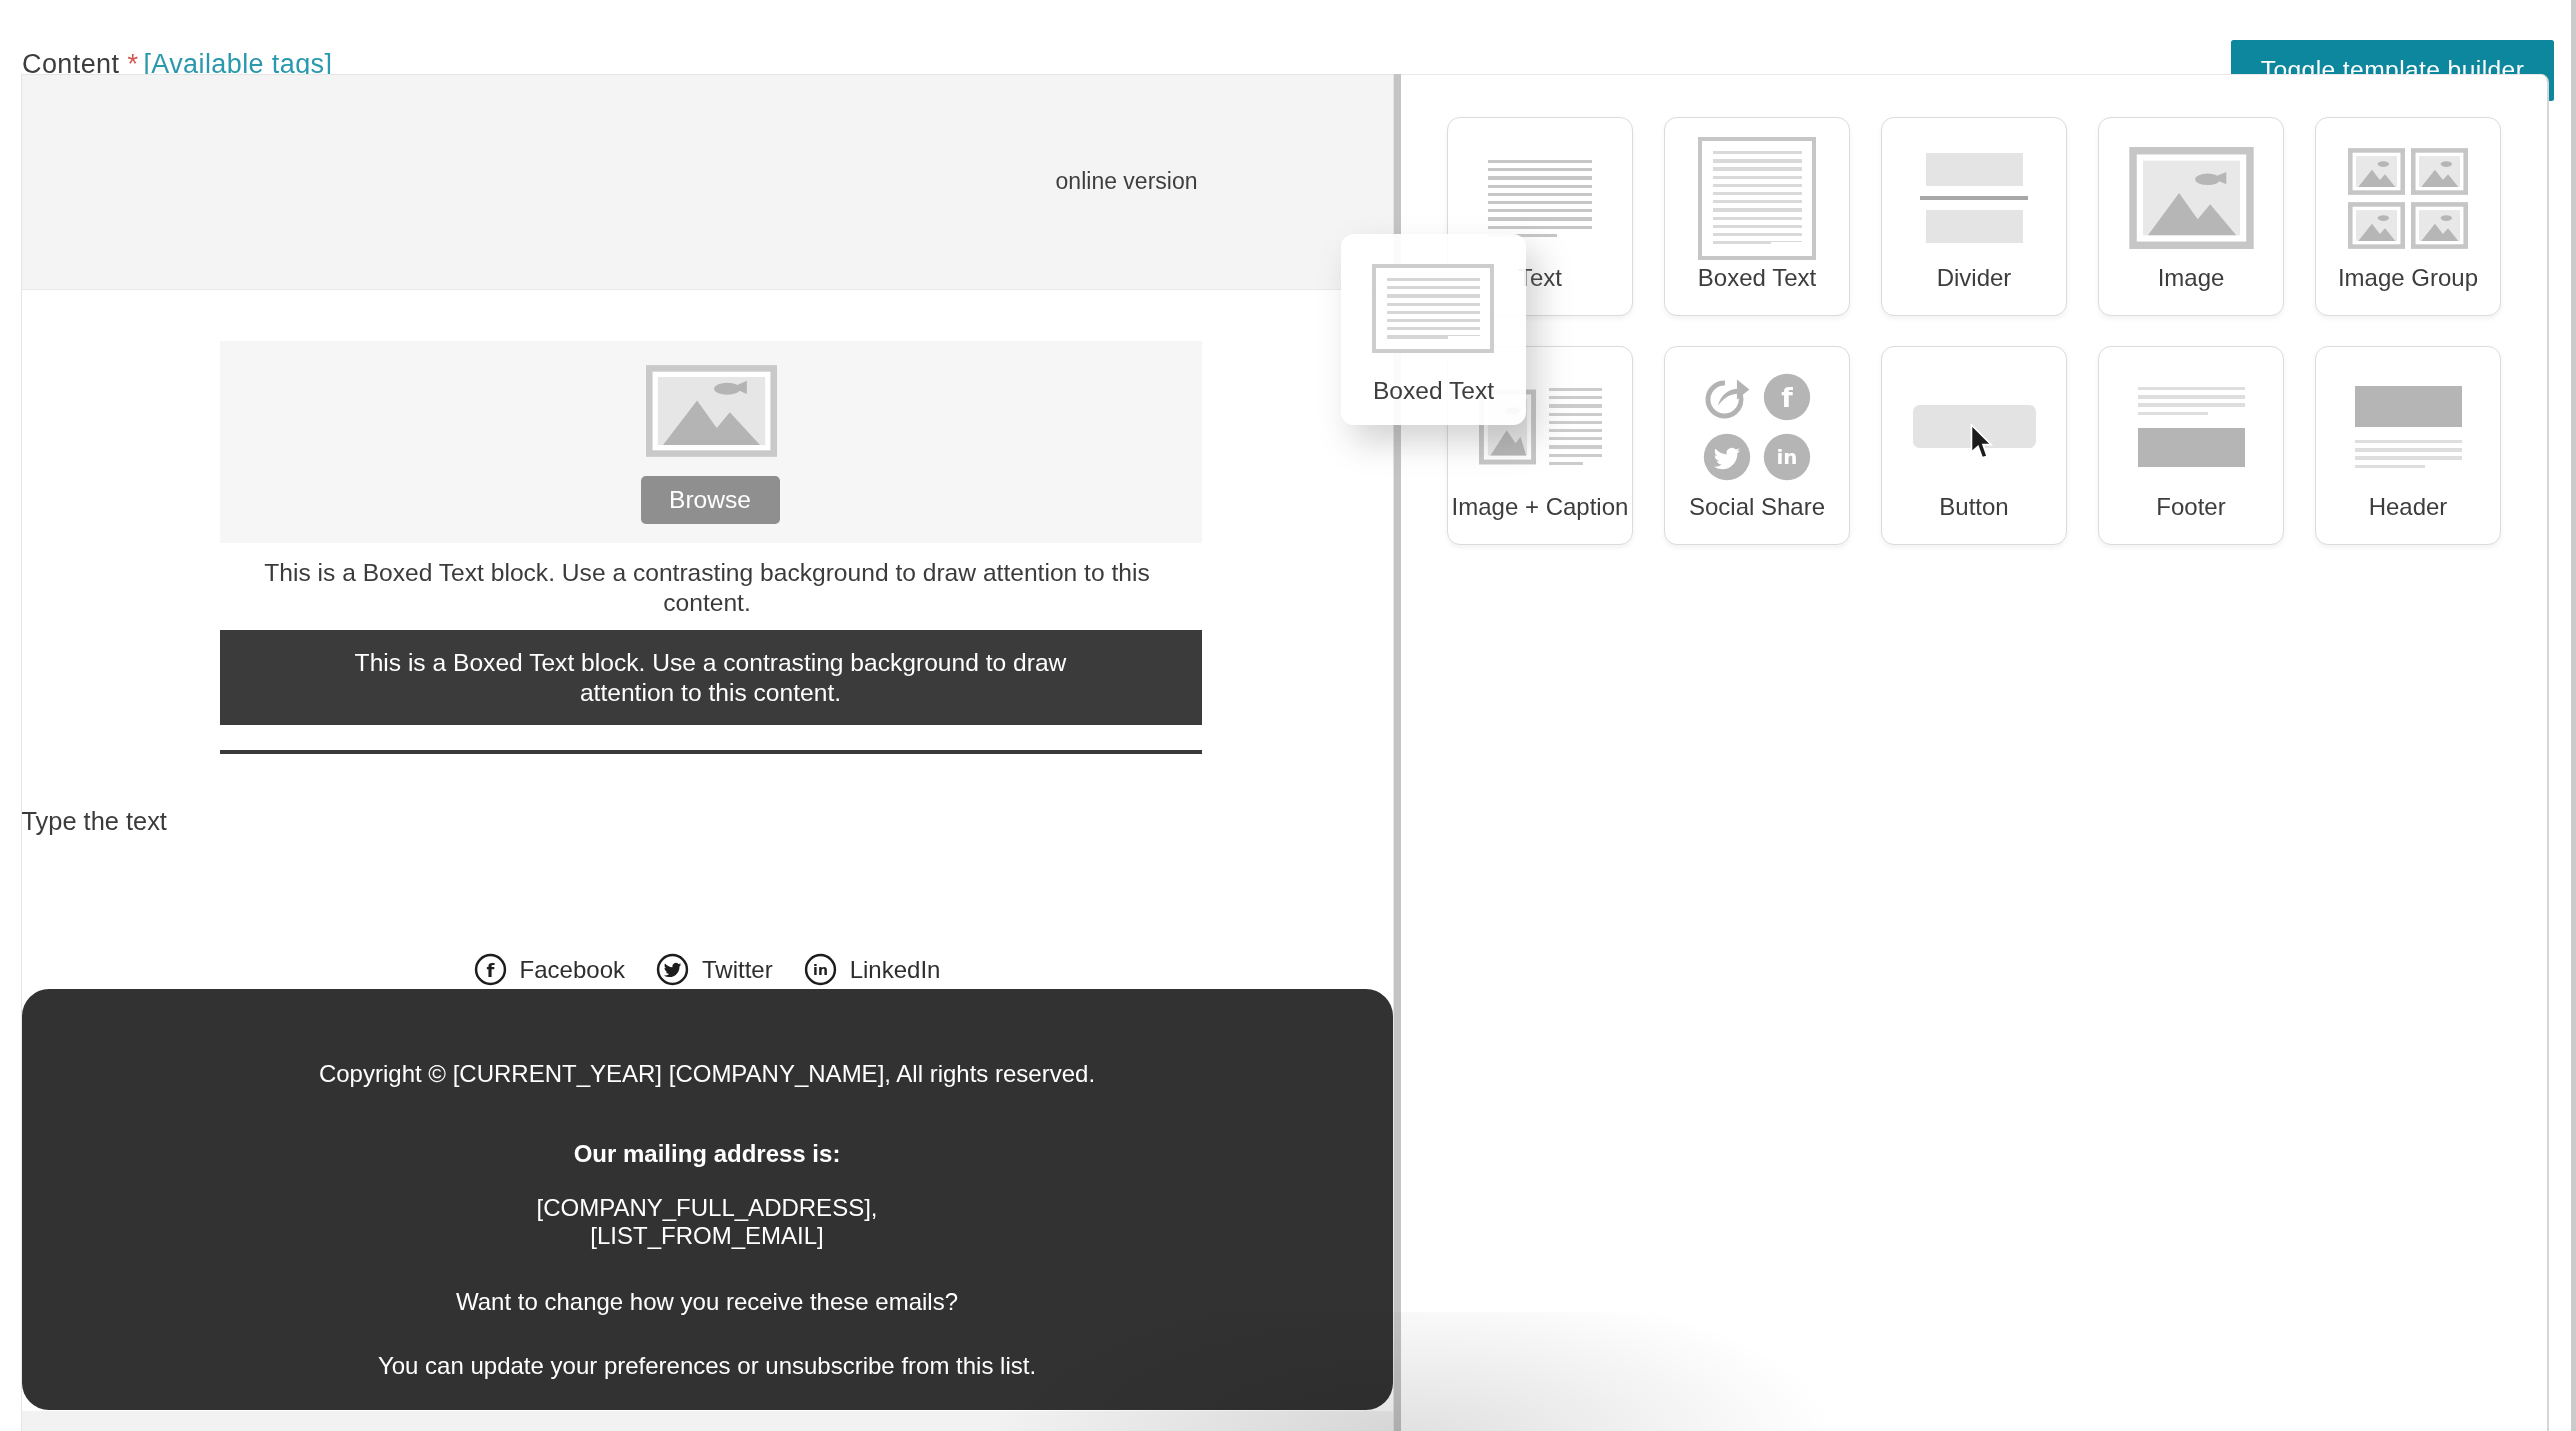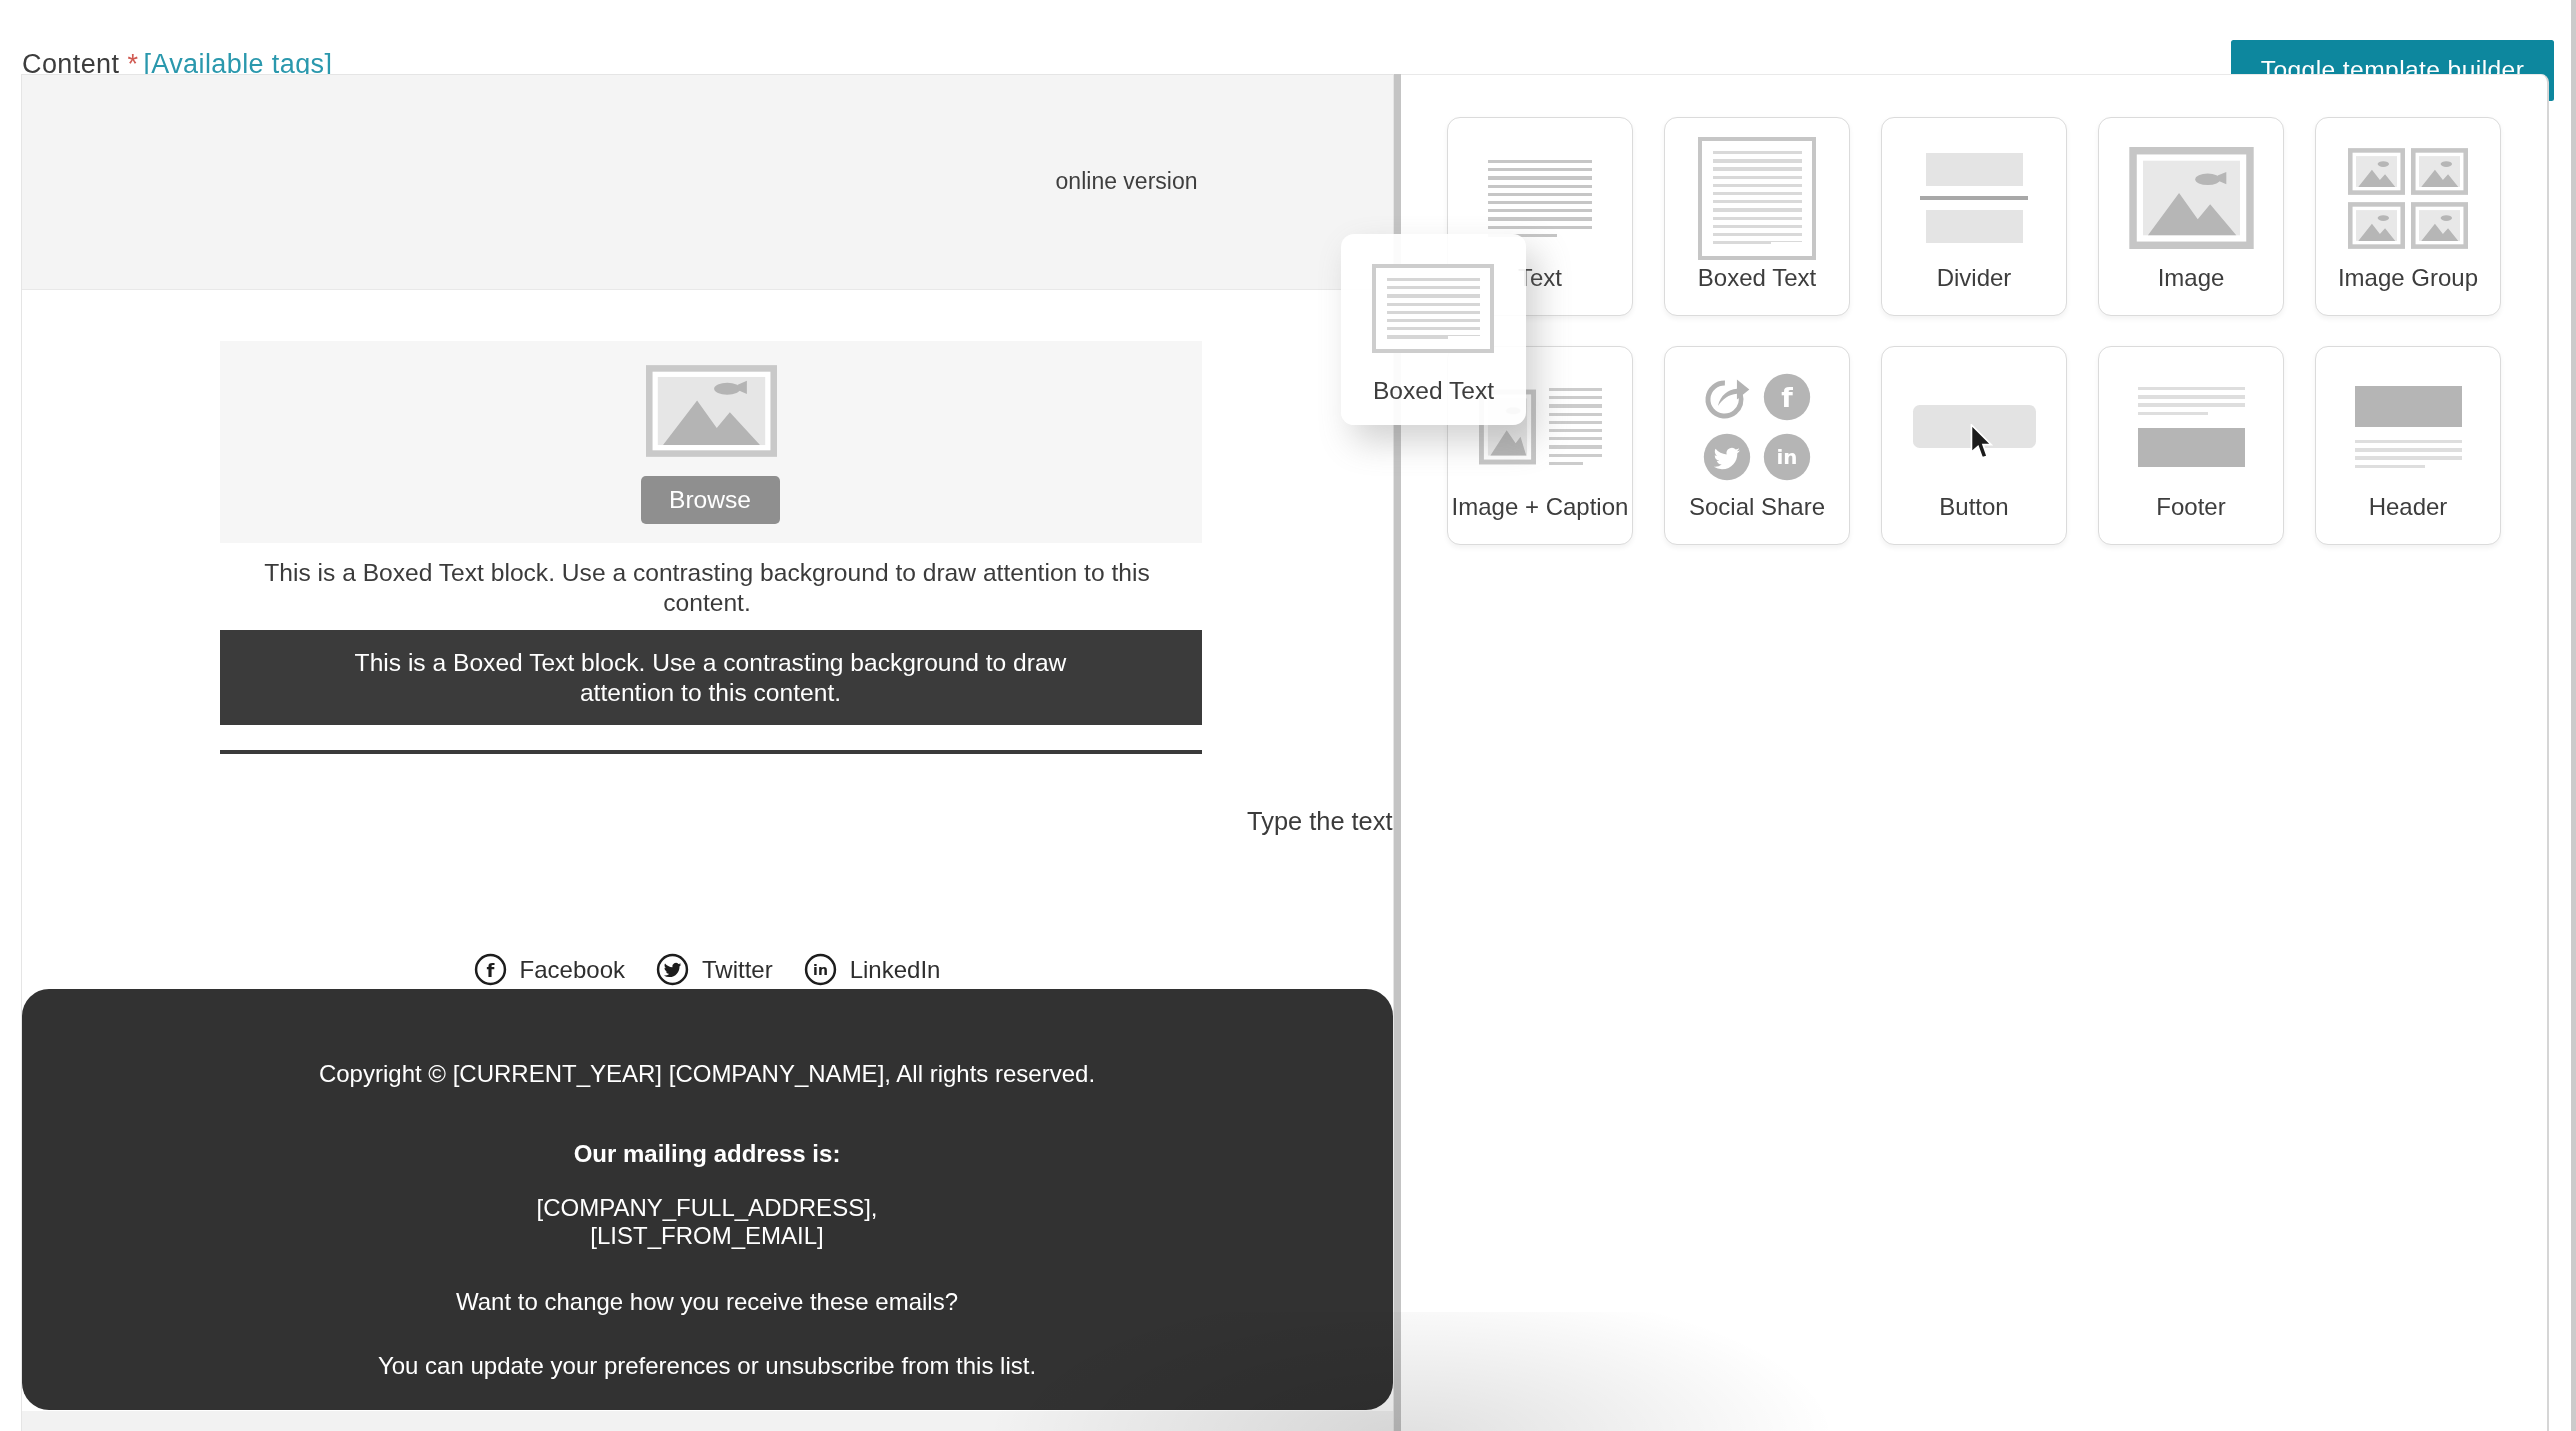--- a/index.html
+++ b/index.html
@@ -39,21 +39,21 @@
     font-size:24.6px;line-height:30px;color:#3b3b3b;
   }
   .para1 > div{max-width:887px;}
   .dark-box{
     position:absolute;left:198px;top:340px;width:982px;height:95px;background:#3b3b3b;
     display:flex;align-items:center;justify-content:center;text-align:center;
     color:#fff;font-size:24.6px;line-height:29.6px;
   }
   .dark-box > div{max-width:788px;}
   .hr-divider{position:absolute;left:198px;top:460px;width:982px;height:4.1px;background:#3a3a3a;}
-  .type-text{position:absolute;left:0;top:517px;width:100%;text-align:right;font-size:25.4px;color:#3b3b3b;}
+  .type-text{position:absolute;left:0;top:517px;width:100%;text-align:left;font-size:25.4px;color:#3b3b3b;}
   .social-row{
     position:absolute;left:0;top:663px;width:100%;
     display:flex;align-items:center;justify-content:center;gap:18px;
     font-size:24px;color:#2e2e2e;
   }
   .social-item{display:flex;align-items:center;gap:13px;cursor:pointer;}
   .social-item + .social-item{margin-left:13px;}
   .efoot{
     position:absolute;left:0;top:914px;width:100%;height:421px;background:#323232;
     color:#fff;font-size:24px;text-align:center;border-radius:27px;

